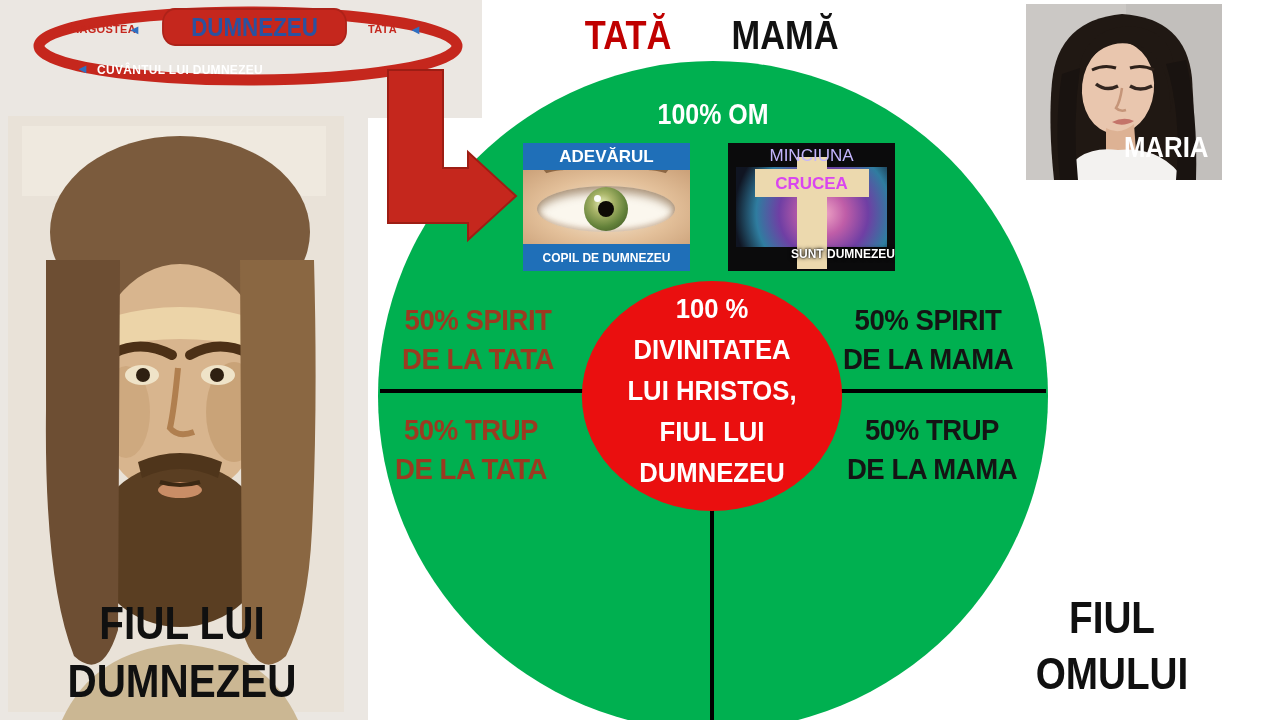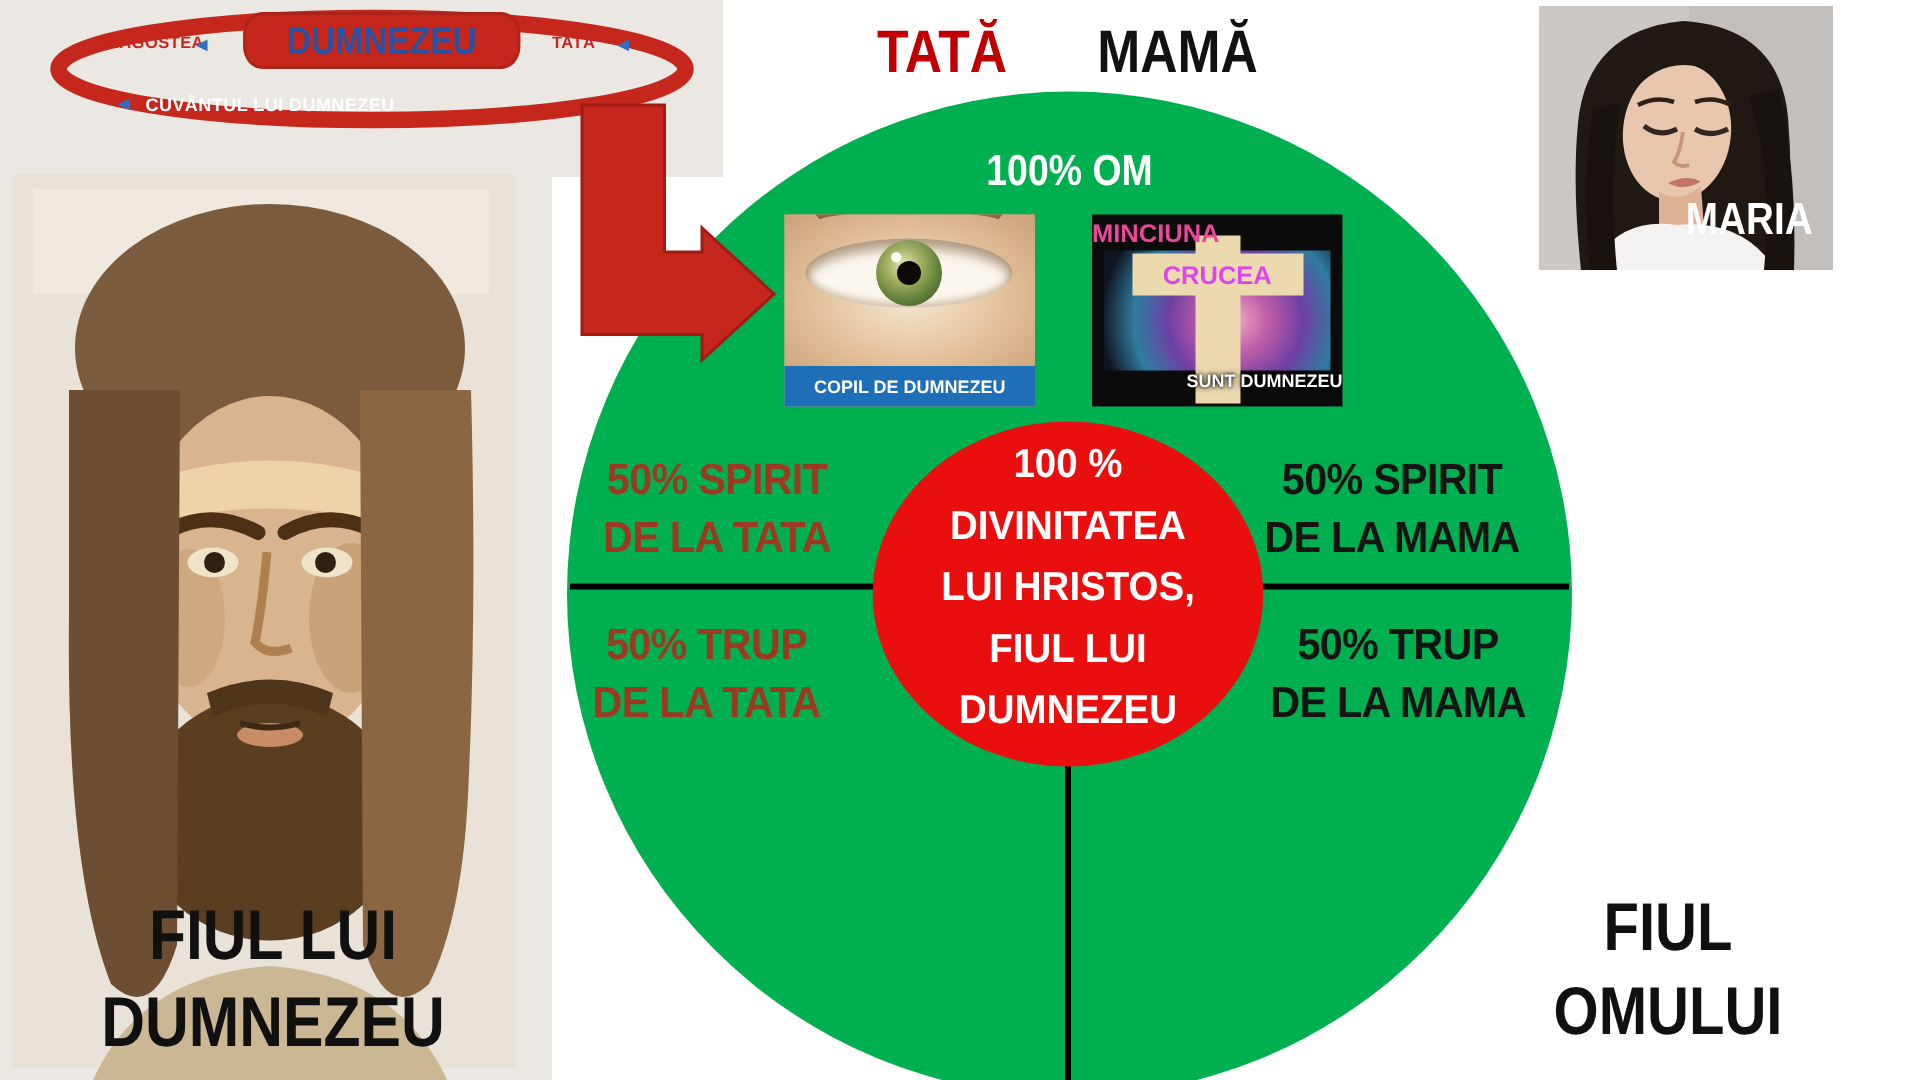--- a/index.html
+++ b/index.html
@@ -58,22 +58,22 @@
   .iris{position:absolute;left:47px;top:1px;width:44px;height:44px;border-radius:50%;
         background:radial-gradient(circle at 42% 38%,#e7ecb8 0%,#a8b468 28%,#64823a 62%,#35491e 100%)}
   .pupil{position:absolute;left:14px;top:14px;width:16px;height:16px;border-radius:50%;background:#0d0a05}
   .glint{position:absolute;left:10px;top:8px;width:7px;height:7px;border-radius:50%;background:#fff;opacity:.95}
 
   .card-right{left:728px;top:143px;background:#0b0b0c;overflow:hidden}
   .galaxy{position:absolute;left:8px;top:24px;right:8px;bottom:24px;
           background:radial-gradient(circle at 58% 58%,#f0a6c6 0%,#c05ea8 22%,#6f3fa4 45%,#2f7da0 68%,#101522 90%)}
   .cross-v{position:absolute;left:69px;top:14px;width:30px;height:112px;background:#ecd9ae}
   .cross-h{position:absolute;left:27px;top:26px;width:114px;height:28px;background:#ecd9ae}
-  .lie-top{position:absolute;left:0;top:3px;width:100%;text-align:left;color:#ec4899;
-           font-weight:700;font-size:17px}
+  .lie-top{position:absolute;left:0;top:3px;width:100%;text-align:center;color:#c4b5fd;
+           font-weight:400;font-size:17px}
   .lie-cross{position:absolute;left:0;top:31px;width:100%;text-align:center;color:#d946ef;
              font-weight:700;font-size:17px}
   .lie-bottom{position:absolute;left:0;top:104px;width:100%;text-align:right;color:#fff;
               font-weight:700;font-size:12px;text-shadow:0 0 4px #000,0 0 2px #000}
 
   .cycle-svg{left:30px;top:5px;width:440px;height:88px}
   .god-box{left:147px;top:8px;width:215px;height:38px;background:var(--brick,#c5271d);
            border-radius:15px;display:flex;align-items:center;justify-content:center;
            color:var(--god-blue,#2b52a0);font-weight:700;font-size:26px;
            box-shadow:inset 0 0 0 2px rgba(0,0,0,.12)}
@@ -124,20 +124,21 @@
     <path d="M60 610 Q92 540 178 534 Q264 540 296 610 Z" fill="#cbb793"></path>
   </svg>
 
   <div class="abs green-circle"></div>
   <div class="abs line-h"></div>
   <div class="abs line-v"></div>
 
   <div class="abs circle-top condensed">100% OM</div>
 
   <div class="abs card card-left">
+    <div class="bar t">ADEVĂRUL</div>
     <div class="eye-wrap">
       <div class="brow"></div>
       <div class="eye">
         <div class="iris">
           <div class="pupil"></div>
           <div class="glint"></div>
         </div>
       </div>
     </div>
     <div class="bar b">COPIL DE DUMNEZEU</div>

